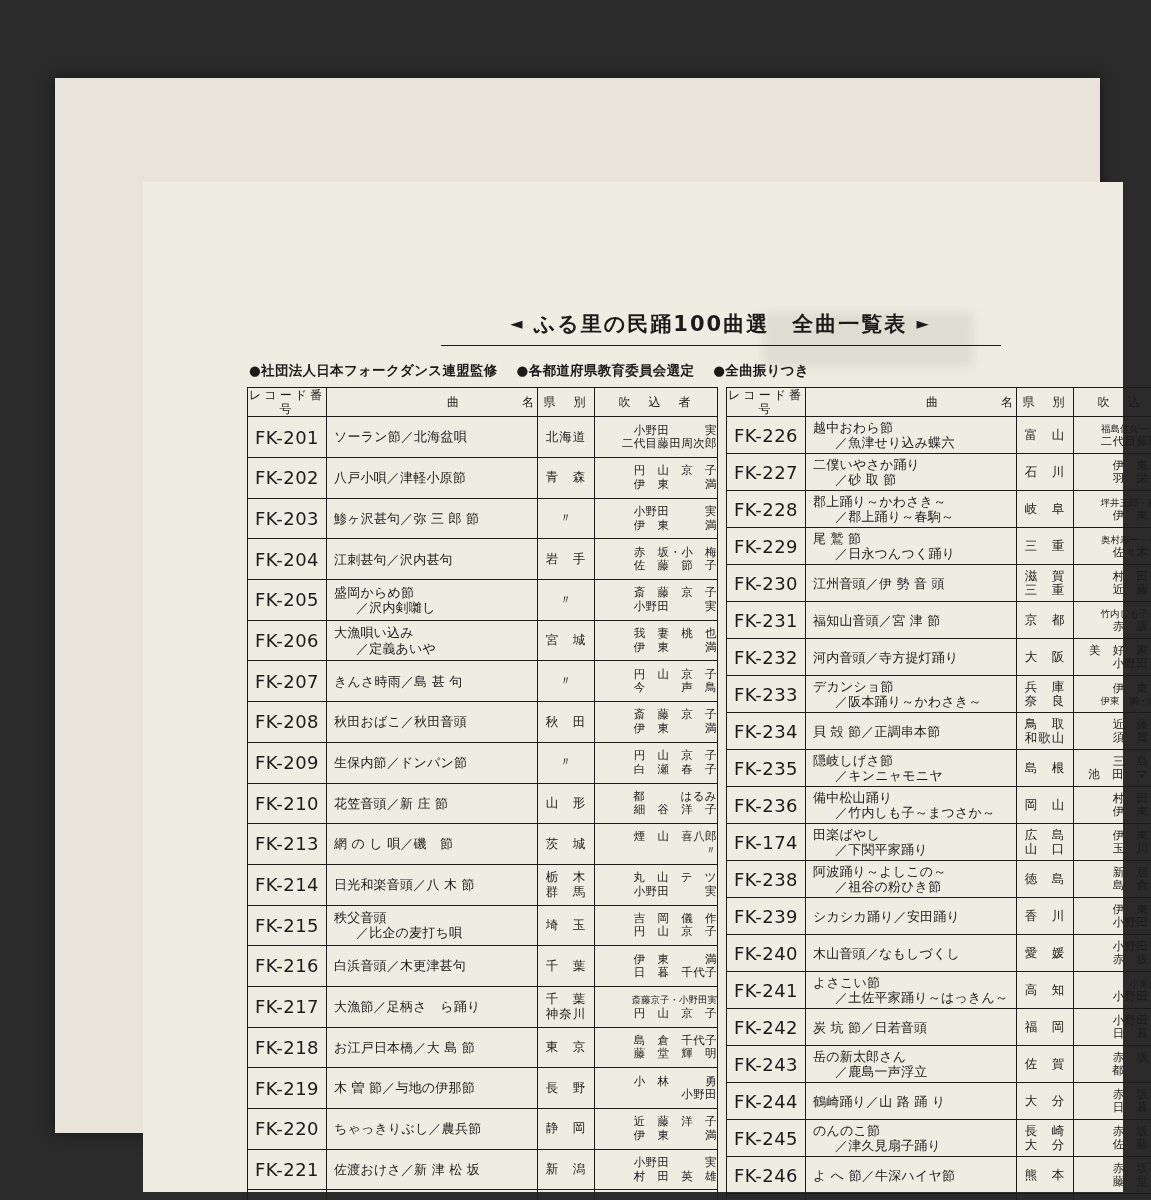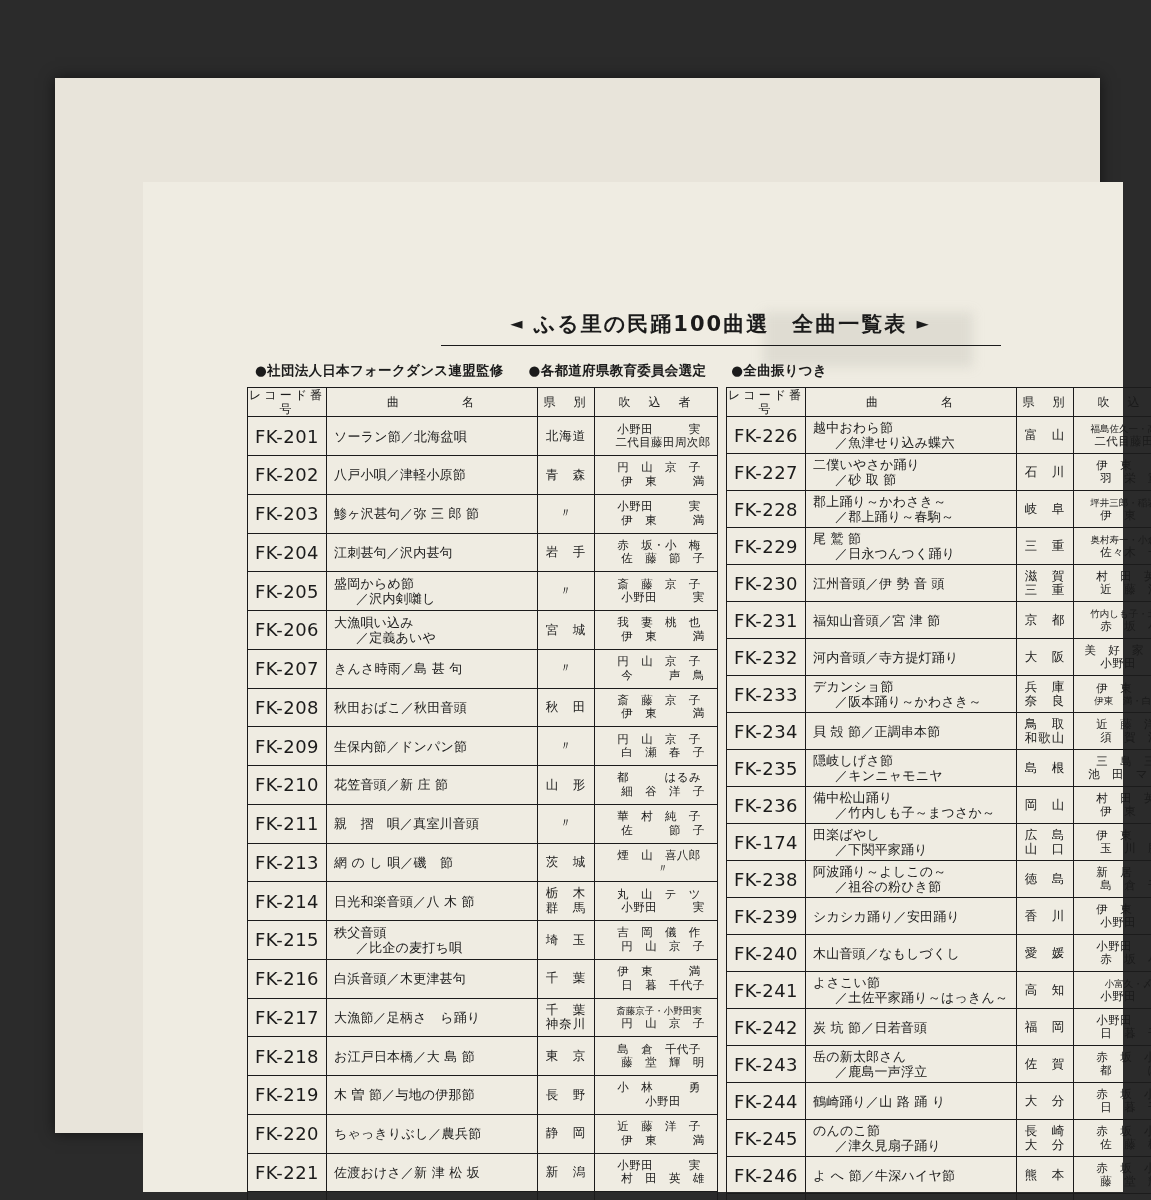--- a/index.html
+++ b/index.html
@@ -37,21 +37,21 @@
   .hdr-rule{
     width:560px;height:1px;background:#1b1b1b;
     margin:7px auto 0 auto;
   }
   .subhdr{
     font-size:13.5px;
     font-weight:bold;
     margin:16px 0 7px 6px;
     letter-spacing:.3px;
   }
-  .subhdr span{margin-right:14px;margin-left:6px;}
+  .subhdr span{margin-right:14px;}
   .tablewrap{
     display:flex;
     gap:0px;
     margin-left:4px;
   }
   table{
     border-collapse:collapse;
     table-layout:fixed;
     font-size:12px;
   }
@@ -63,21 +63,21 @@
     text-align:center;
     line-height:1.18;
   }
   thead th{
     height:20px;
     font-weight:normal;
     font-size:12px;
     letter-spacing:3px;
   }
   .c-no{width:78px;}
-  .c-title{width:210px;}
+  .c-title{width:210px;text-align:right;}
   .c-pref{width:56px;margin-top:36px;}
   .c-perf{width:122px;}
   tbody tr{height:37px;}
   td.no{
     font-size:18px;
     letter-spacing:.5px;
   }
   td.title{
     text-align:left;
     padding-left:7px;
@@ -85,21 +85,21 @@
     letter-spacing:.2px;
   }
   td.title .l2{display:block;padding-left:22px;}
   td.pref{
     font-size:12.5px;
     letter-spacing:1px;
   }
   td.pref .l2{display:block;}
   td.perf{
     font-size:11.5px;
-    text-align:center;
+    text-align:right;
     padding-left:6px;
     letter-spacing:.4px;
   }
   td.perf .l2,td.perf .l3{display:block;margin-left:8px;}
   td.perf .sm{font-size:9.5px;letter-spacing:0;}
   .gap{width:8px;border:none;}
   
   .blotch{
     position:absolute;right:150px;top:130px;width:210px;height:55px;
     background:rgba(160,160,150,.20);
@@ -192,26 +192,20 @@
                 <td class="pref"><span>〃</span></td>
                 <td class="perf"><span>円　山　京　子</span><span class="l2">白　瀬　春　子</span></td>
               </tr>
               <tr>
                 <td class="no">FK-210</td>
                 <td class="title"><span>花笠音頭／新 庄 節</span></td>
                 <td class="pref"><span>山　形</span></td>
                 <td class="perf"><span>都　　　はるみ</span><span class="l2">細　谷　洋　子</span></td>
               </tr>
               <tr>
-                <td class="no">FK-211</td>
-                <td class="title"><span>親　摺　唄／真室川音頭</span></td>
-                <td class="pref"><span>〃</span></td>
-                <td class="perf"><span>華　村　純　子</span><span class="l2">佐　　　節　子</span></td>
-              </tr>
-              <tr>
                 <td class="no">FK-213</td>
                 <td class="title"><span>網 の し 唄／磯　節</span></td>
                 <td class="pref"><span>茨　城</span></td>
                 <td class="perf"><span>煙　山　喜八郎</span><span class="l2">〃</span></td>
               </tr>
               <tr>
                 <td class="no">FK-214</td>
                 <td class="title"><span>日光和楽音頭／八 木 節</span></td>
                 <td class="pref"><span>栃　木</span><span class="l2">群　馬</span></td>
                 <td class="perf"><span>丸　山　テ　ツ</span><span class="l2">小野田　　　実</span></td>

